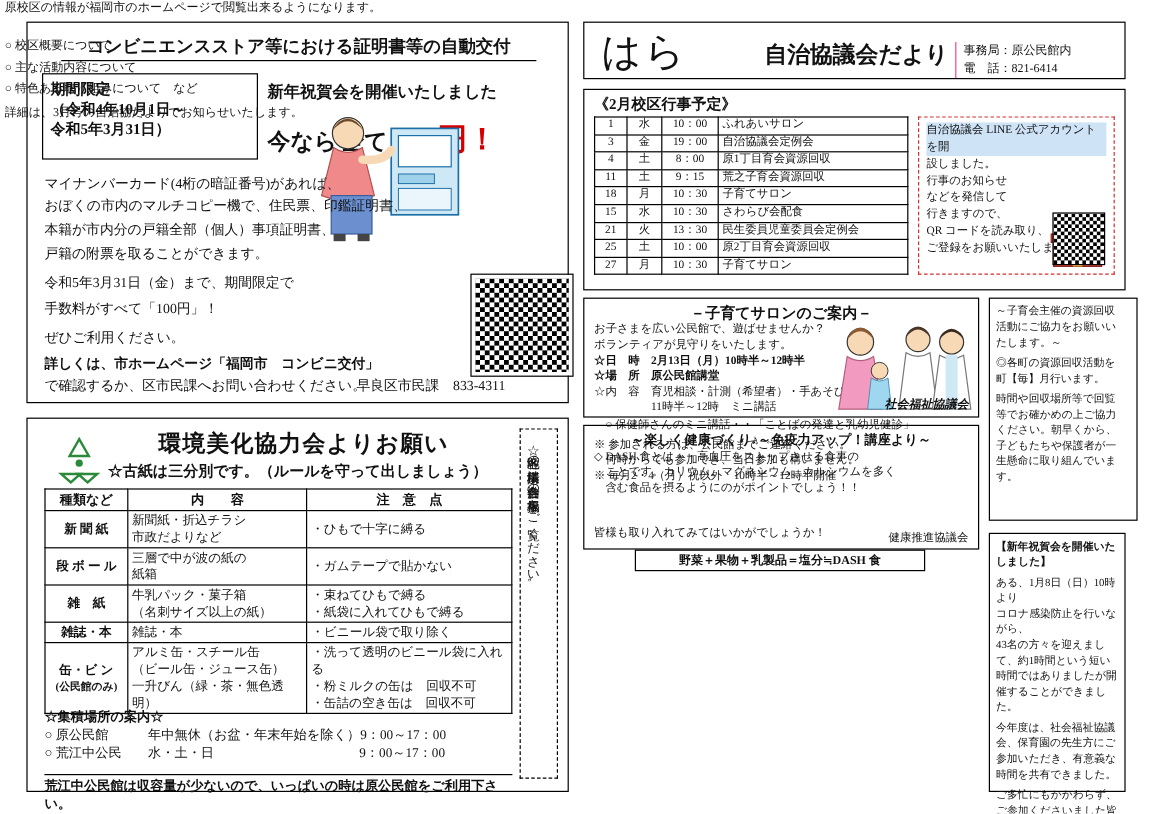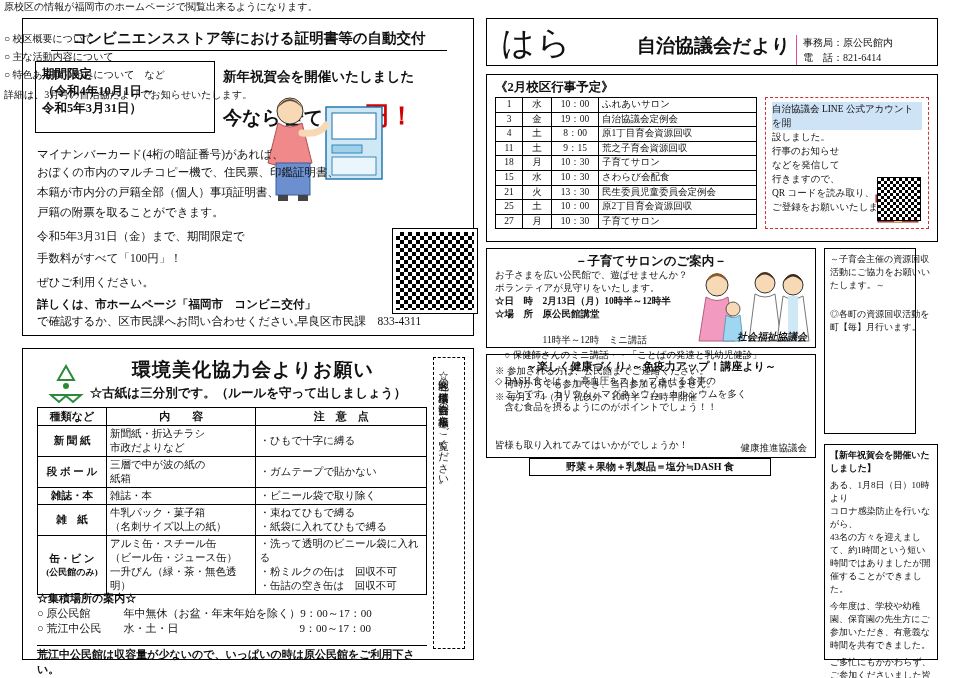--- a/index.html
+++ b/index.html
@@ -76,21 +76,21 @@
   #qr2{position:absolute;right:8px;bottom:8px;width:42px;height:42px;background:
      repeating-conic-gradient(#000 0 25%, #fff 0 50%) 0 0/6px 6px;outline:1px solid #000;}
 
   
   #salon-box{left:486px;top:248px;width:330px;height:100px;border:1.4px solid #000;}
   #salon-title{position:absolute;left:0;top:4px;width:100%;text-align:center;font-size:12.5px;font-weight:bold;}
   .salon-l{position:absolute;left:8px;font-size:9.5px;line-height:13px;}
   #salon-sign{position:absolute;right:8px;bottom:3px;font-size:10px;font-weight:bold;font-style:italic;}
 
   
-  #don-box{left:824px;top:248px;width:92px;height:186px;border:1.4px solid #000;}
+  #don-box{left:824px;top:248px;width:124px;height:186px;border:1.4px solid #000;}
   #don-box .txt{position:absolute;left:5px;top:4px;width:104px;font-size:9px;line-height:13px;}
 
   
   #hl-box{left:486px;top:354px;width:330px;height:104px;border:1.4px solid #000;}
   #hl-title{position:absolute;left:0;top:4px;width:100%;text-align:center;font-size:11px;font-weight:bold;}
   .hl-l{position:absolute;left:8px;font-size:9.5px;line-height:13.5px;}
   #hl-band{position:absolute;left:42px;top:64px;width:240px;text-align:center;border:1px solid #000;
      font-size:10px;font-weight:bold;padding:1px 0;margin-top:39px;}
   #hl-sign{position:absolute;right:8px;bottom:2px;font-size:9.5px;}
 
@@ -185,37 +185,37 @@
         <td class="cat">段 ボ ー ル</td>
         <td>
           <div>三層で中が波の紙の</div>
           <div>紙箱</div>
         </td>
         <td>
           <div>・ガムテープで貼かない</div>
         </td>
       </tr>
       <tr>
-        <td class="cat">雑誌・本</td>
-        <td>
-          <div>雑誌・本</div>
-        </td>
-        <td>
-          <div>・ビニール袋で取り除く</div>
-        </td>
-      </tr>
-      <tr>
         <td class="cat">雑　紙</td>
         <td>
           <div>牛乳パック・菓子箱</div>
           <div>（名刺サイズ以上の紙）</div>
         </td>
         <td>
           <div>・束ねてひもで縛る</div>
           <div>・紙袋に入れてひもで縛る</div>
+        </td>
+      </tr>
+      <tr>
+        <td class="cat">雑誌・本</td>
+        <td>
+          <div>雑誌・本</div>
+        </td>
+        <td>
+          <div>・ビニール袋で取り除く</div>
         </td>
       </tr>
       <tr>
         <td class="cat">
           <div>缶・ビ ン</div>
           <div class="small">(公民館のみ)</div>
         </td>
         <td>
           <div>アルミ缶・スチール缶</div>
           <div>（ビール缶・ジュース缶）</div>
@@ -330,20 +330,21 @@
       <div id="qr2"></div>
     </div>
   </div>
 
   <div class="box" id="salon-box">
     <div id="salon-title">－子育てサロンのご案内－</div>
     <div class="salon-l" style="top:20px">お子さまを広い公民館で、遊ばせませんか？</div>
     <div class="salon-l" style="top:33px">ボランティアが見守りをいたします。</div>
     <div class="salon-l b" style="top:46px">☆日　時　2月13日（月）10時半～12時半</div>
     <div class="salon-l b" style="top:59px">☆場　所　原公民館講堂</div>
+    <div class="salon-l" style="top:72px">☆内　容　育児相談・計測（希望者）・手あそび</div>
     <div class="salon-l" style="top:85px">　　　　　11時半～12時　ミニ講話</div>
     <svg style="position:absolute;right:4px;top:16px;width:118px;height:82px" viewBox="0 0 118 82">
       <circle cx="24" cy="20" r="11" fill="#f7d9b6" stroke="#333" stroke-width="1"></circle>
       <path d="M13 18 q11 -14 22 0 q-4 -10 -11 -10 q-7 0 -11 10z" fill="#8a5a30"></path>
       <path d="M13 32 q11 7 22 0 l7 44 h-36z" fill="#f29ac0" stroke="#b3607f" stroke-width="1"></path>
       <circle cx="40" cy="44" r="7" fill="#f7d9b6" stroke="#333" stroke-width="0.8"></circle>
       <path d="M33 50 q7 5 14 0 l3 26 h-20z" fill="#9fd7f0" stroke="#4d8fae" stroke-width="0.8"></path>
       <circle cx="72" cy="18" r="10" fill="#f7d9b6" stroke="#333" stroke-width="1"></circle>
       <path d="M62 16 q10 -13 20 0 q-4 -9 -10 -9 q-6 0 -10 9z" fill="#4a3526"></path>
       <path d="M62 29 q10 6 20 0 l6 47 h-32z" fill="#ffffff" stroke="#777" stroke-width="1"></path>
@@ -355,21 +356,22 @@
     <div class="salon-l" style="top:100px;width:316px">　○ 保健師さんのミニ講話・・「ことばの発達と乳幼児健診」</div>
     <div class="salon-l" style="top:116px">※ 参加される方は、公民館までご連絡ください。</div>
     <div class="salon-l" style="top:129px">　何時からでも参加でき、当日参加も構いません。</div>
     <div class="salon-l" style="top:142px">※ 毎月2・4（月）祝以外　10時半～12時半開催</div>
     <div id="salon-sign">社会福祉協議会</div>
   </div>
 
   <div class="box" id="don-box">
     <div class="txt">
       <div>～子育会主催の資源回収活動にご協力をお願いいたします。～</div>
-      <div style="margin-top:16px">◎各町の資源回収活動を町【毎】月行います。</div>
+      <div style="margin-top:4px">◎各町の資源回収活動を町【毎】月行います。</div>
+      <div style="margin-top:4px">時間や回収場所等で回覧等でお確かめの上ご協力ください。朝早くから、子どもたちや保護者が一生懸命に取り組んでいます。</div>
     </div>
   </div>
 
   <div class="box" id="hl-box">
     <div id="hl-title">～楽しく健康づくり♪～免疫力アップ！講座より～</div>
     <div class="hl-l" style="top:20px">◇ DASH 食とは・・高血圧をストップさせる食事の</div>
     <div class="hl-l" style="top:33px">　ことです。カリウム、マグネシウム、カルシウムを多く</div>
     <div class="hl-l" style="top:46px">　含む食品を摂るようにのがポイントでしょう！！</div>
     <div id="hl-band">野菜＋果物＋乳製品＝塩分≒DASH 食</div>
     <div class="hl-l" style="top:84px">皆様も取り入れてみてはいかがでしょうか！</div>
@@ -383,18 +385,18 @@
     <div class="hp-l" style="top:68px">○ 特色ある取り組みについて　など</div>
     <div class="hp-l" style="top:88px">詳細は、3月号の自治協だよりでお知らせいたします。</div>
   </div>
 
   <div class="box" id="ny-box">
     <div class="txt">
       <div class="b">【新年祝賀会を開催いたしました】</div>
       <div style="margin-top:4px">ある、1月8日（日）10時より</div>
       <div>コロナ感染防止を行いながら、</div>
       <div>43名の方々を迎えまして、約1時間という短い時間ではありましたが開催することができました。</div>
-      <div style="margin-top:4px">今年度は、学校や幼稚園、保育園の先生方にご参加いただき、有意義な時間を共有できました。</div>
+      <div style="margin-top:4px">今年度は、社会福祉協議会、保育園の先生方にご参加いただき、有意義な時間を共有できました。</div>
       <div style="margin-top:4px">ご多忙にもかかわらず、ご参加くださいました皆様ありがとうございました。</div>
     </div>
   </div>
 
 </div>
 
 </body></html>

